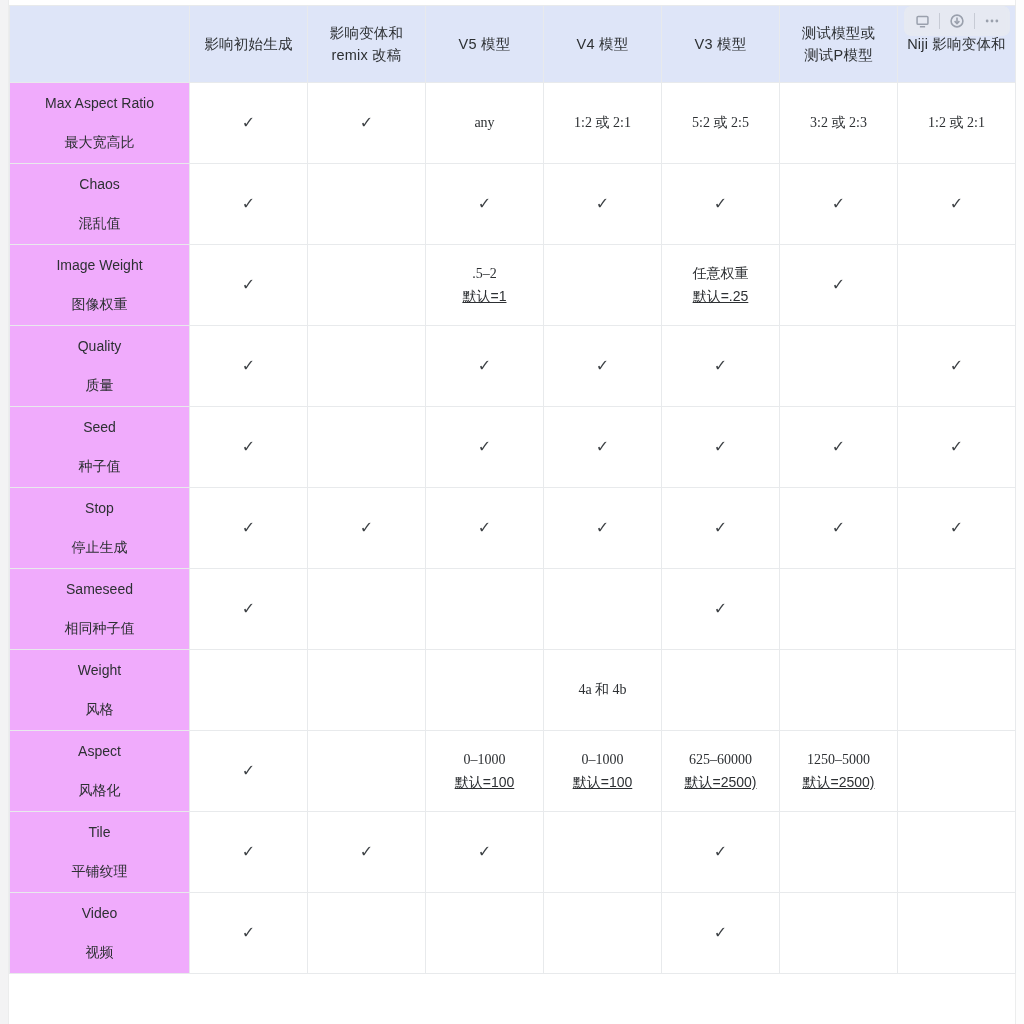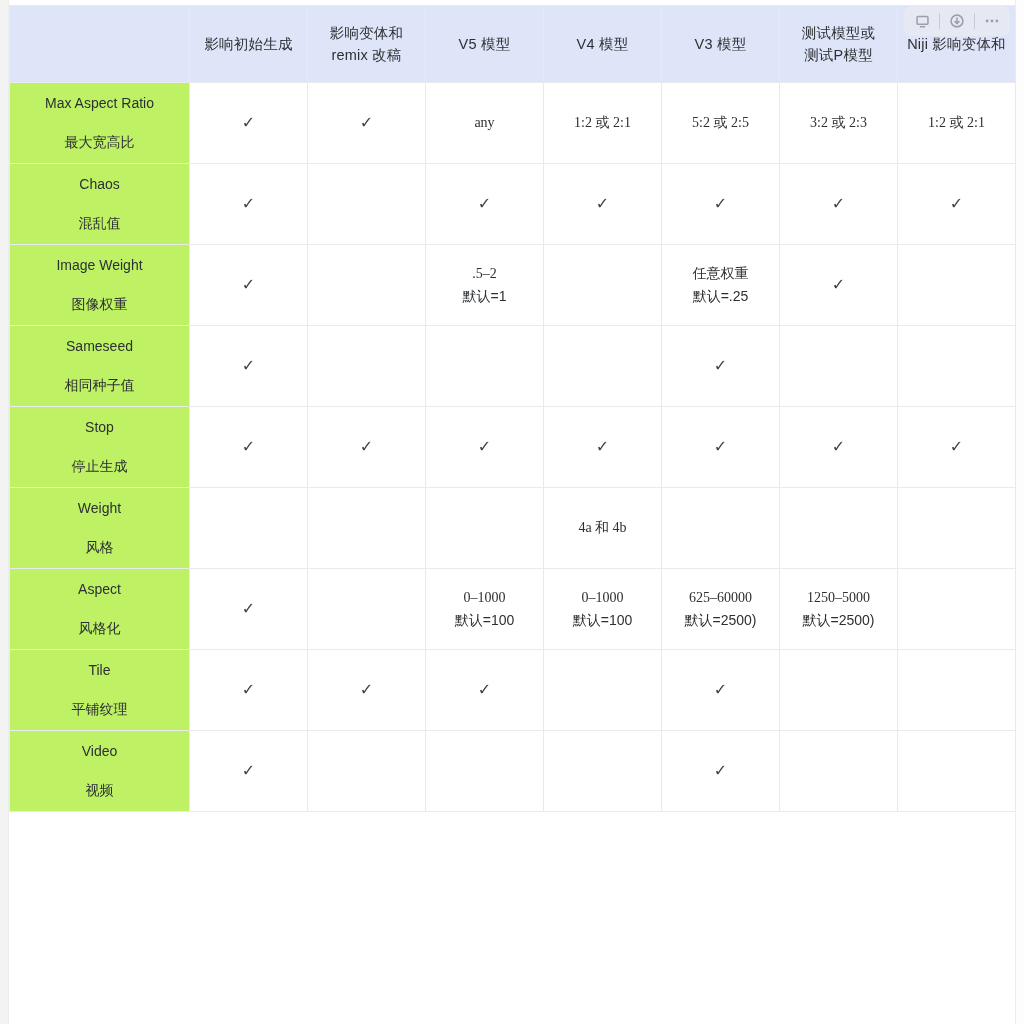--- a/index.html
+++ b/index.html
@@ -86,40 +86,40 @@
     line-height: 1.55;
     color: #2d3033;
     letter-spacing: 0.2px;
     padding: 4px 6px;
   }
   thead th.corner { background: #dee5f8; }
   thead th .hl { display: block; }
 
   
   td.row-label {
-    background: #bef264;
+    background: #f0abfc;
     font-size: 14px;
     line-height: 1.62;
     color: #2d3033;
     padding: 6px 8px;
   }
   td.row-label .en { display: block; }
   td.row-label .zh { display: block; margin-top: 16px; }
 
   
   tbody td.cell {
     height: 72px;
     font-size: 14px;
     line-height: 1.6;
     color: #2d3033;
     background: #ffffff;
     padding: 4px 4px;
   }
   tbody td.cell .l1 { display: block; font-family: Liberation Serif, serif; }
-  tbody td.cell .l2 { display: block; }
+  tbody td.cell .l2 { display: block; text-decoration: underline; }
 
   .check {
     display: inline-block;
     font-size: 16px;
     line-height: 1;
     color: #3c4044;
   }
   .empty { display: inline-block; }
 
   
@@ -259,43 +259,69 @@
             <td class="cell"><span class="empty"></span></td>
             <td class="cell">
               <span class="l1">任意权重</span>
               <span class="l2">默认=.25</span>
             </td>
             <td class="cell"><span class="check">✓</span></td>
             <td class="cell"><span class="empty"></span></td>
           </tr>
           <tr class="r-tall">
             <td class="row-label">
+              <span class="en">Quality</span>
+              <span class="zh">质量</span>
+            </td>
+            <td class="cell"><span class="check">✓</span></td>
+            <td class="cell"><span class="empty"></span></td>
+            <td class="cell"><span class="check">✓</span></td>
+            <td class="cell"><span class="check">✓</span></td>
+            <td class="cell"><span class="check">✓</span></td>
+            <td class="cell"><span class="empty"></span></td>
+            <td class="cell"><span class="check">✓</span></td>
+          </tr>
+          <tr class="r-tall">
+            <td class="row-label">
+              <span class="en">Seed</span>
+              <span class="zh">种子值</span>
+            </td>
+            <td class="cell"><span class="check">✓</span></td>
+            <td class="cell"><span class="empty"></span></td>
+            <td class="cell"><span class="check">✓</span></td>
+            <td class="cell"><span class="check">✓</span></td>
+            <td class="cell"><span class="check">✓</span></td>
+            <td class="cell"><span class="check">✓</span></td>
+            <td class="cell"><span class="check">✓</span></td>
+          </tr>
+          <tr class="r-tall">
+            <td class="row-label">
+              <span class="en">Stop</span>
+              <span class="zh">停止生成</span>
+            </td>
+            <td class="cell"><span class="check">✓</span></td>
+            <td class="cell"><span class="check">✓</span></td>
+            <td class="cell"><span class="check">✓</span></td>
+            <td class="cell"><span class="check">✓</span></td>
+            <td class="cell"><span class="check">✓</span></td>
+            <td class="cell"><span class="check">✓</span></td>
+            <td class="cell"><span class="check">✓</span></td>
+          </tr>
+          <tr class="r-tall">
+            <td class="row-label">
               <span class="en">Sameseed</span>
               <span class="zh">相同种子值</span>
             </td>
             <td class="cell"><span class="check">✓</span></td>
             <td class="cell"><span class="empty"></span></td>
             <td class="cell"><span class="empty"></span></td>
             <td class="cell"><span class="empty"></span></td>
             <td class="cell"><span class="check">✓</span></td>
             <td class="cell"><span class="empty"></span></td>
             <td class="cell"><span class="empty"></span></td>
-          </tr>
-          <tr class="r-tall">
-            <td class="row-label">
-              <span class="en">Stop</span>
-              <span class="zh">停止生成</span>
-            </td>
-            <td class="cell"><span class="check">✓</span></td>
-            <td class="cell"><span class="check">✓</span></td>
-            <td class="cell"><span class="check">✓</span></td>
-            <td class="cell"><span class="check">✓</span></td>
-            <td class="cell"><span class="check">✓</span></td>
-            <td class="cell"><span class="check">✓</span></td>
-            <td class="cell"><span class="check">✓</span></td>
           </tr>
           <tr class="r-tall">
             <td class="row-label">
               <span class="en">Weight</span>
               <span class="zh">风格</span>
             </td>
             <td class="cell"><span class="empty"></span></td>
             <td class="cell"><span class="empty"></span></td>
             <td class="cell"><span class="empty"></span></td>
             <td class="cell">

